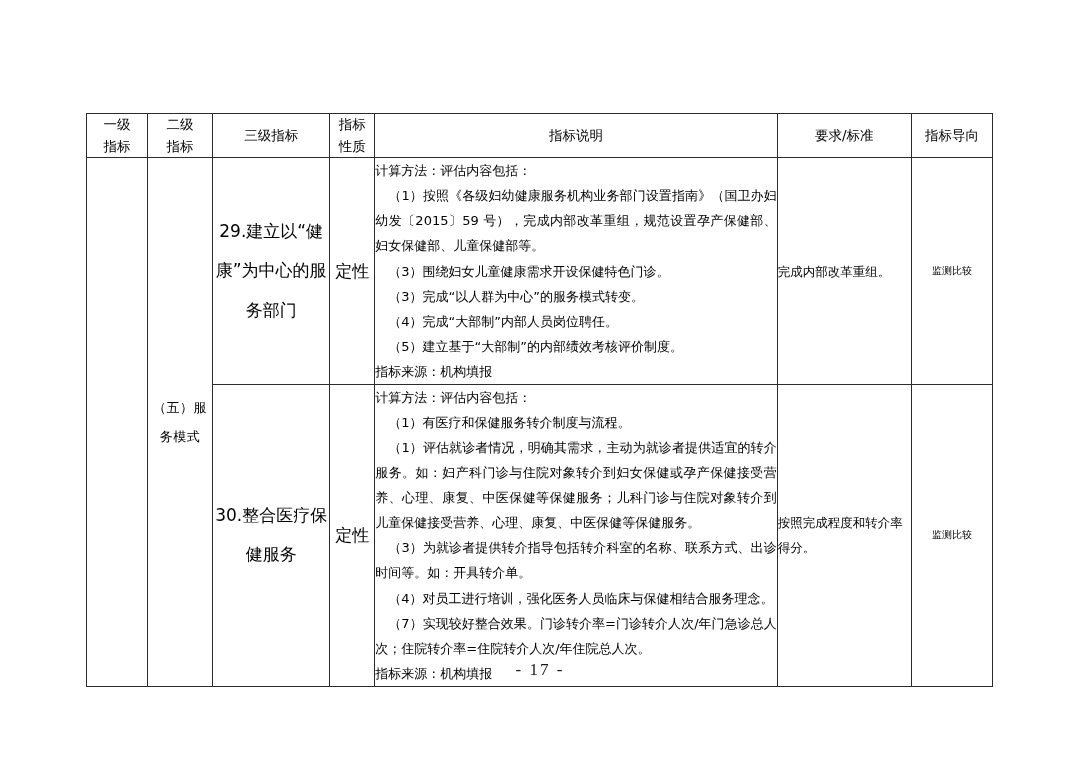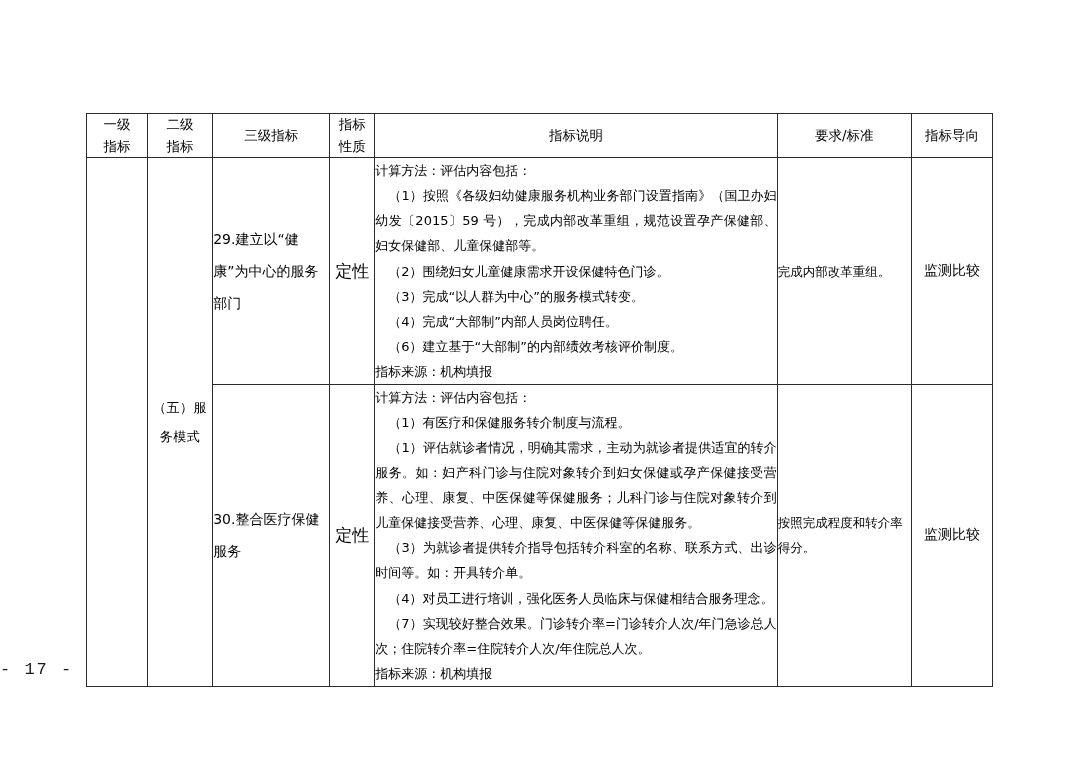--- a/index.html
+++ b/index.html
@@ -75,24 +75,24 @@
     font-size: 13px;
     line-height: 2.25;
   }
   .cell-l2 .l2-text {
     display: inline-block;
     text-align: center;
     letter-spacing: 0.5px;
   }
 
   .cell-l3 {
-    font-size: 14px;
+    font-size: 17px;
     line-height: 2.3;
     padding: 6px 7px 6px 8px;
-    text-align: left;
+    text-align: center;
     vertical-align: top;
   }
   .cell-l3.v-mid { vertical-align: middle; }
 
   .cell-nature {
     text-align: center;
     font-size: 17px;
   }
 
   .cell-desc {
@@ -111,30 +111,31 @@
   }
 
   .cell-req {
     font-size: 12.5px;
     line-height: 2.0;
     padding: 6px 9px;
     text-align: left;
   }
   .cell-dir {
     text-align: center;
-    font-size: 14px;
+    font-size: 10px;
   }
 
   
   .page-number {
     position: absolute;
     left: 0;
     top: 660px;
     width: 1080px;
-    font-family: Liberation Mono, monospace;
+    text-align: center;
+    font-family: Liberation Serif, serif;
     font-size: 17px;
     letter-spacing: 2px;
     color: #1a1a1a;
   }
 </style>
 </head>
 <body>
 
 <div class="page">
 
@@ -175,24 +176,24 @@
           <td class="cell-l1" rowspan="2"></td>
           <td class="cell-l2" rowspan="2">
             <span class="l2-text">（五）服</span><br>
             <span class="l2-text">务模式</span>
           </td>
           <td class="cell-l3 v-mid">29.建立以“健康”为中心的服务部门</td>
           <td class="cell-nature">定性</td>
           <td class="cell-desc">
             <p>计算方法：评估内容包括：</p>
             <p class="indent">（1）按照《各级妇幼健康服务机构业务部门设置指南》（国卫办妇幼发〔2015〕59 号），完成内部改革重组，规范设置孕产保健部、妇女保健部、儿童保健部等。</p>
-            <p class="indent">（2）围绕妇女儿童健康需求开设保健特色门诊。</p>
+            <p class="indent">（3）围绕妇女儿童健康需求开设保健特色门诊。</p>
             <p class="indent">（3）完成“以人群为中心”的服务模式转变。</p>
             <p class="indent">（4）完成“大部制”内部人员岗位聘任。</p>
-            <p class="indent">（6）建立基于“大部制”的内部绩效考核评价制度。</p>
+            <p class="indent">（5）建立基于“大部制”的内部绩效考核评价制度。</p>
             <p>指标来源：机构填报</p>
           </td>
           <td class="cell-req">完成内部改革重组。</td>
           <td class="cell-dir">监测比较</td>
         </tr>
 
         <tr>
           <td class="cell-l3 v-mid">30.整合医疗保健服务</td>
           <td class="cell-nature">定性</td>
           <td class="cell-desc">

